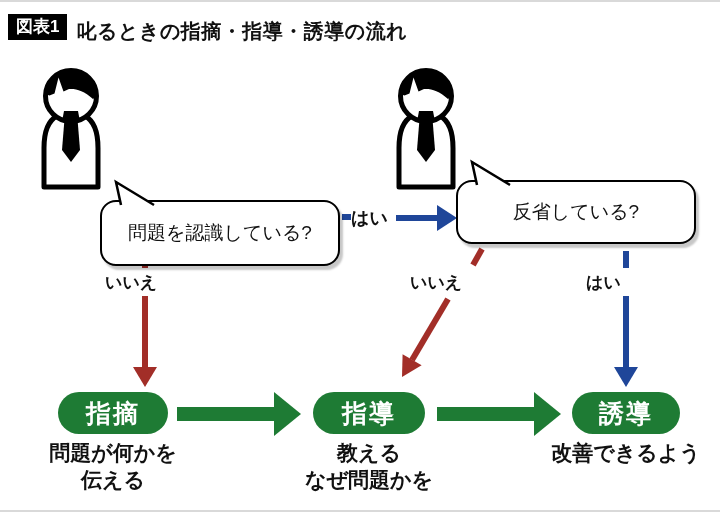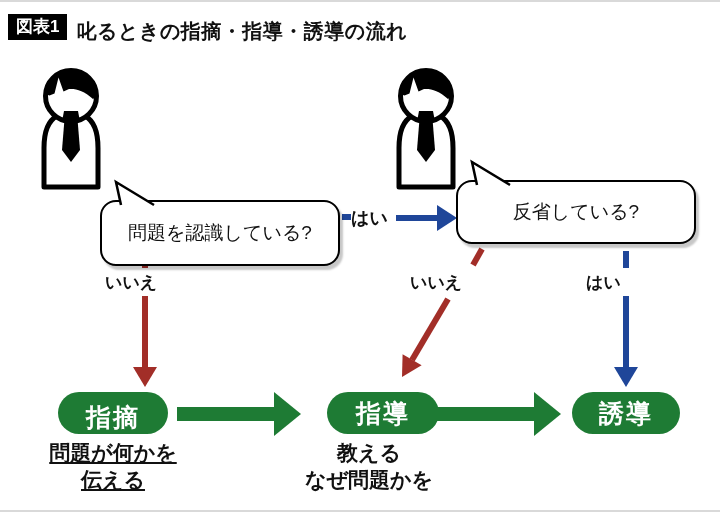--- a/index.html
+++ b/index.html
@@ -40,28 +40,28 @@
   .red-fill{fill:var(--red,#a22e28);}
   .blue-fill{fill:var(--blue,#1f4699);}
   .green-fill{fill:var(--green,#1e7b34);}
   .red-stroke{stroke:var(--red,#a22e28);}
   
   .step-box{
     position:absolute;top:390px;height:42px;border-radius:21px;background:var(--green,#1e7b34);
     color:#fff;font-size:25px;font-weight:bold;display:flex;align-items:center;justify-content:center;
     letter-spacing:2px;
   }
-  .step-1{left:58px;width:110px;align-items:flex-end;}
-  .step-2{left:327px;width:112px;}
+  .step-1{left:58px;width:110px;}
+  .step-2{left:313px;width:112px;}
   .step-3{left:572px;width:108px;text-align:center;}
   .step-desc{
     position:absolute;top:437px;width:180px;text-align:center;
     font-size:21px;font-weight:bold;line-height:1.3;
   }
-  .desc-1{left:23px;text-decoration:underline;}
+  .desc-1{left:23px;}
   .desc-2{left:279px;}
   .desc-3{left:536px;}
 </style>
 </head>
 <body style="--green: #1e7b34; --blue: #1f4699; --red: #a22e28;">
 
 <div class="canvas">
 
   <div class="title-row">
     <span class="badge">図表1</span>
@@ -144,15 +144,16 @@
 
   <div class="step-desc desc-1">
     <div>問題が何かを</div>
     <div>伝える</div>
   </div>
   <div class="step-desc desc-2">
     <div>教える</div>
     <div>なぜ問題かを</div>
   </div>
   <div class="step-desc desc-3">
+    <div>改善できるよう</div>
   </div>
 
 </div>
 
 </body></html>

